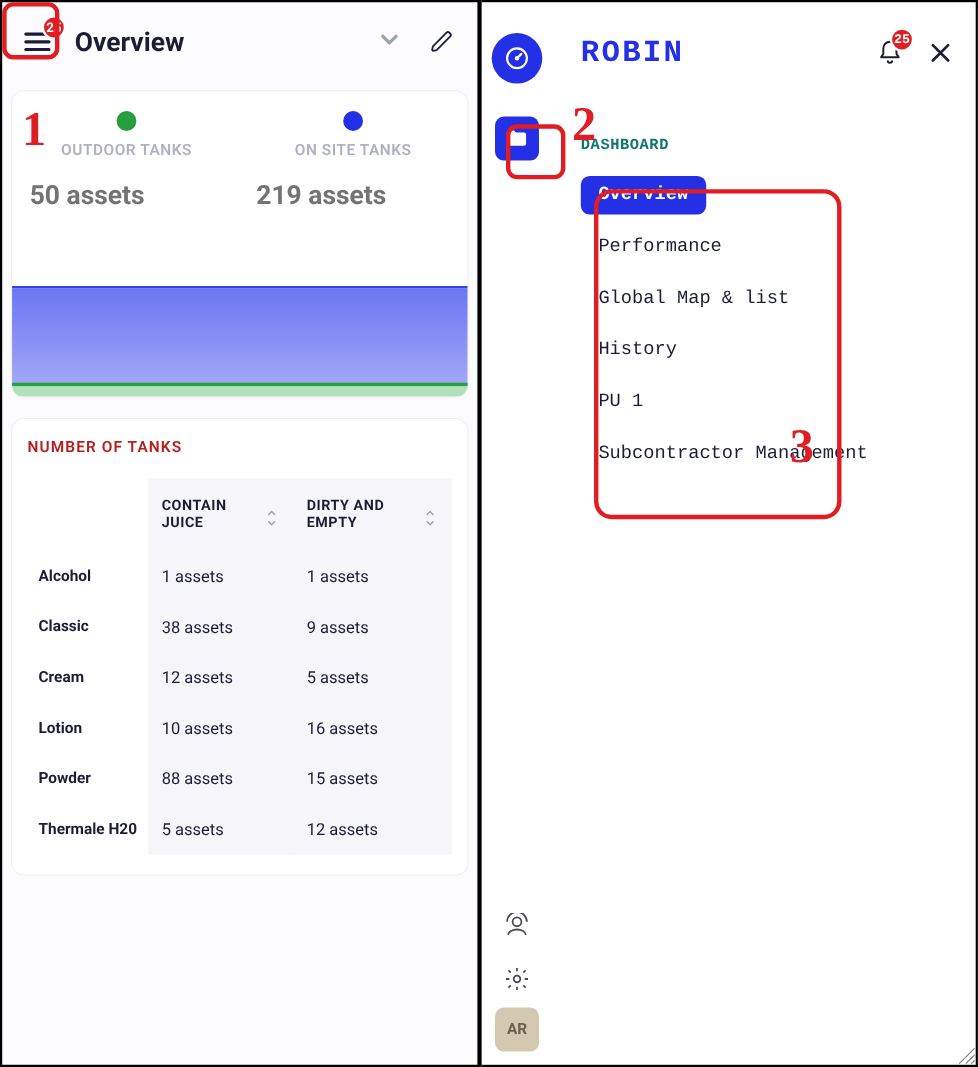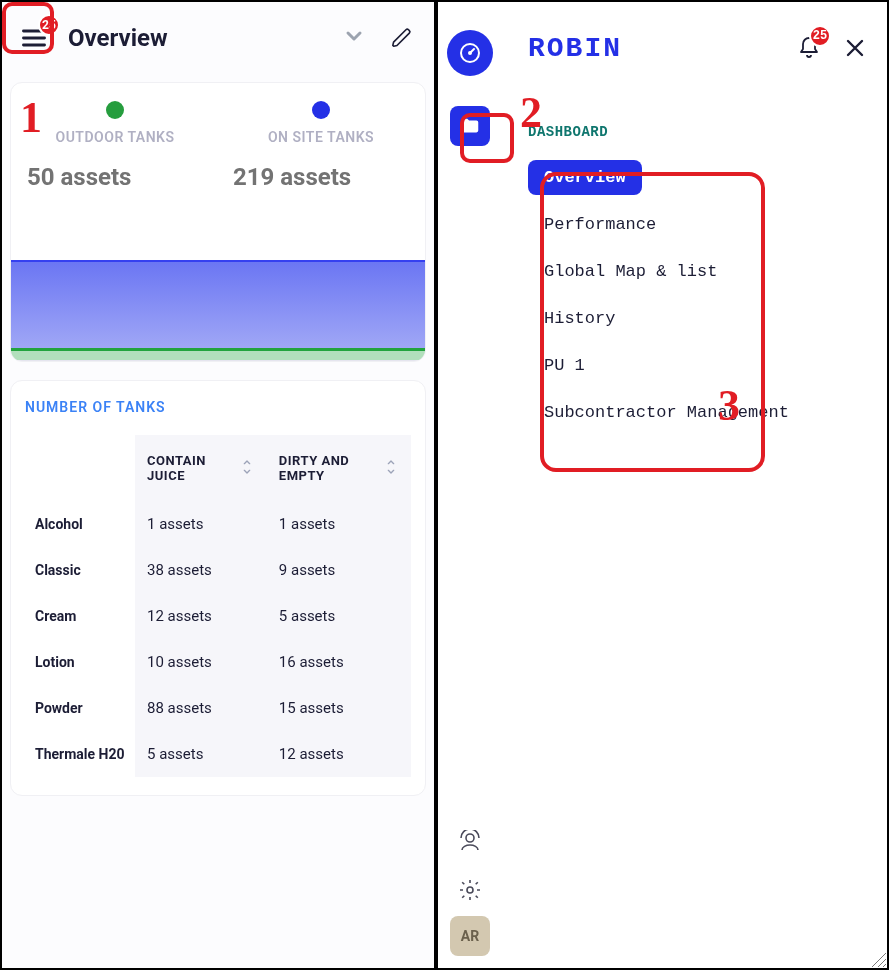--- a/index.html
+++ b/index.html
@@ -152,38 +152,38 @@
     background: #fff;
     border: 1px solid #f0f0f4;
     border-radius: 12px;
     margin-top: 18px;
     padding: 18px 14px;
   }
   .table-title {
     font-size: 14px;
     font-weight: 600;
     letter-spacing: 1px;
-    color: #3b82f6;
+    color: #b91c1c;
   }
   table {
     width: 100%;
     margin-top: 20px;
     border-collapse: collapse;
     font-size: 15px;
   }
   thead th {
     text-align: left;
     background: #f6f6fa;
     padding: 18px 12px;
     font-size: 13px;
     letter-spacing: 0.5px;
     color: #1c1d35;
   }
   thead th:first-child { background: transparent; }
-  thead th .col-wrap { display:flex; align-items:center; justify-content:space-between; }
+  thead th .col-wrap { display:flex; align-items:flex-end; justify-content:space-between; }
   .sort-icon { color:#9ca3b8; }
   tbody th {
     text-align: left;
     padding: 14px 10px;
     font-weight: 700;
     font-size: 14px;
     width: 110px;
   }
   tbody td {
     padding: 14px 12px;

